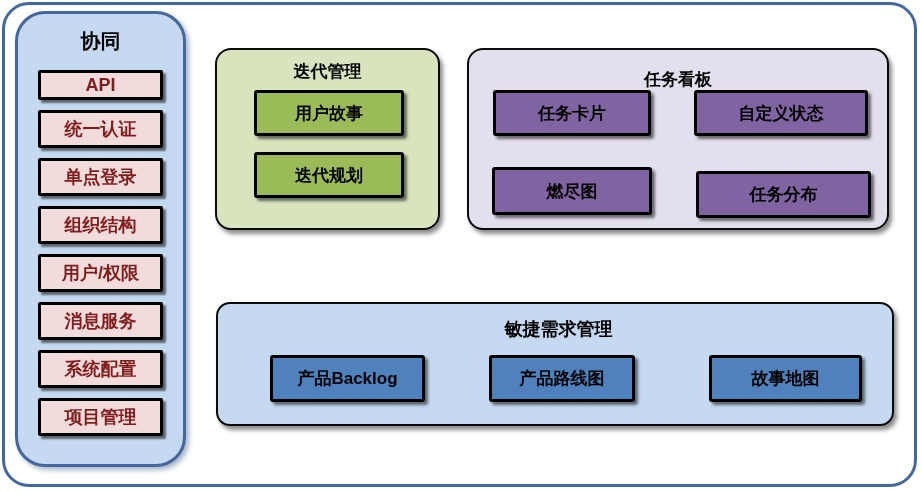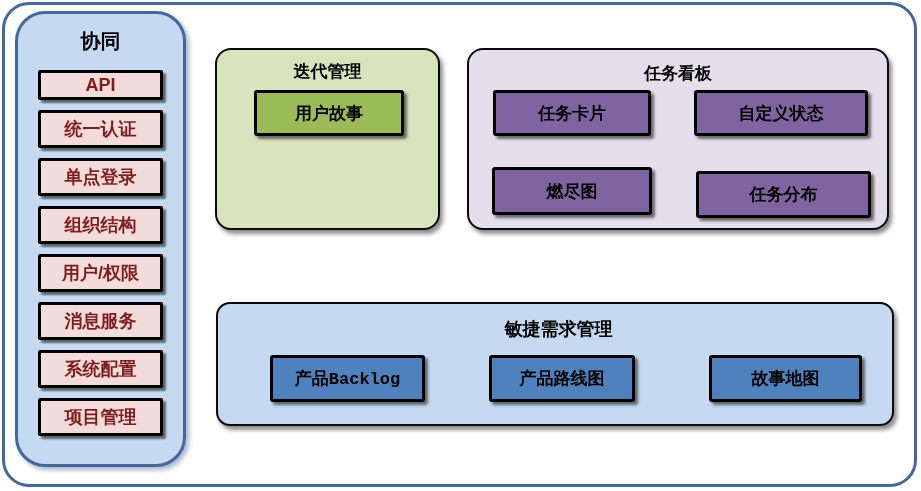--- a/index.html
+++ b/index.html
@@ -46,33 +46,32 @@
     box-shadow:3px 4px 4px rgba(0,0,0,0.45);
   }
   .section-title {
     text-align:center; font-size:17px; font-weight:bold; color:#000;
   }
   .box {
     position:absolute; border:3px solid #000; border-radius:3px;
     display:flex; align-items:center; justify-content:center;
     font-size:17px; font-weight:bold; color:#000;
     box-shadow:3px 3px 3px rgba(25,25,25,0.6);
-    font-family:Liberation Mono, monospace;
   }
 
   
   .sec-iteration { left:215px; top:48px; width:225px; height:182px; background:var(--green_bg); }
   .sec-iteration .section-title { margin-top:10px; }
   .box-green { background:var(--green_box); }
   .b-userstory { left:37px; top:40px; width:150px; height:46px; }
   .b-planning  { left:37px; top:102px; width:150px; height:46px; }
 
   
   .sec-taskboard { left:467px; top:48px; width:422px; height:182px; background:var(--purple_bg); }
-  .sec-taskboard .section-title { margin-top:12px; }
+  .sec-taskboard .section-title { margin-top:18px; }
   .box-purple { background:var(--purple_box); }
   .b-taskcard   { left:24px;  top:40px;  width:158px; height:46px; }
   .b-customstat { left:225px; top:40px;  width:174px; height:46px; }
   .b-burndown   { left:23px;  top:117px; width:160px; height:48px; }
   .b-taskdist   { left:227px; top:121px; width:175px; height:47px; }
 
   
   .sec-agile { left:216px; top:302px; width:678px; height:124px; background:var(--panel_blue); border-radius:14px;padding-left:7px; }
   .sec-agile .section-title { margin-top:13px; font-size:18px; }
   .box-blue { background:var(--blue_box); }
@@ -96,20 +95,21 @@
       <div class="sb-item">用户/权限</div>
       <div class="sb-item">消息服务</div>
       <div class="sb-item">系统配置</div>
       <div class="sb-item">项目管理</div>
     </div>
   </div>
 
   <div class="section sec-iteration">
     <div class="section-title">迭代管理</div>
     <div class="box box-green b-userstory">用户故事</div>
+    <div class="box box-green b-planning">迭代规划</div>
   </div>
 
   <div class="section sec-taskboard">
     <div class="section-title">任务看板</div>
     <div class="box box-purple b-taskcard">任务卡片</div>
     <div class="box box-purple b-customstat">自定义状态</div>
     <div class="box box-purple b-burndown">燃尽图</div>
     <div class="box box-purple b-taskdist">任务分布</div>
   </div>
 

